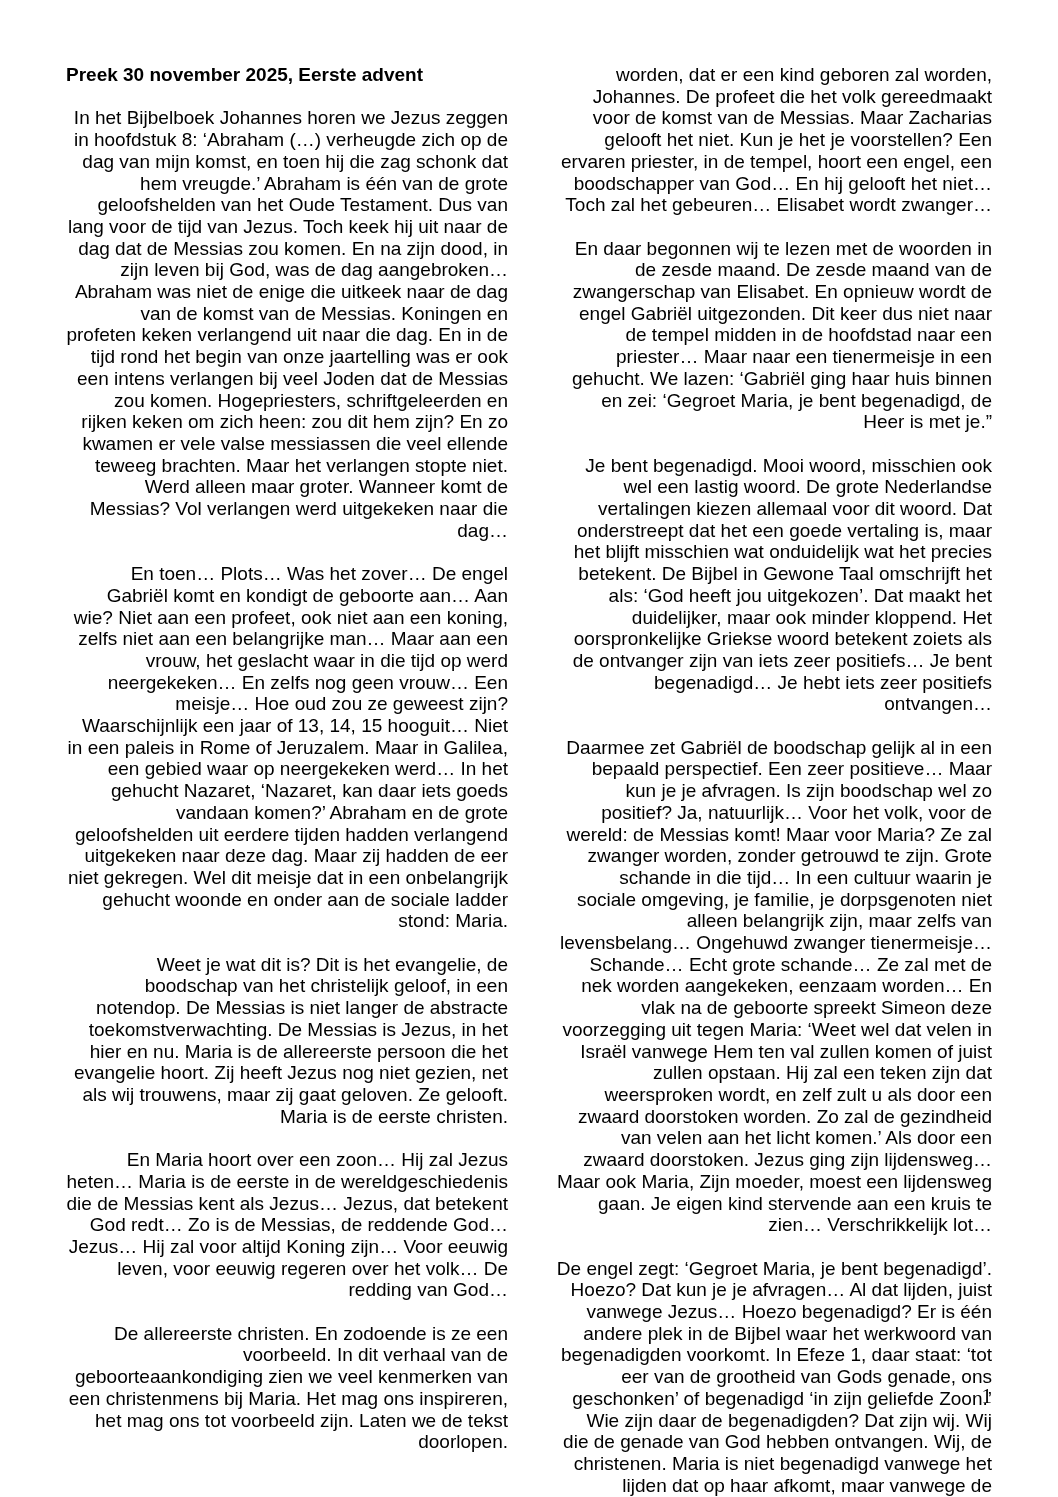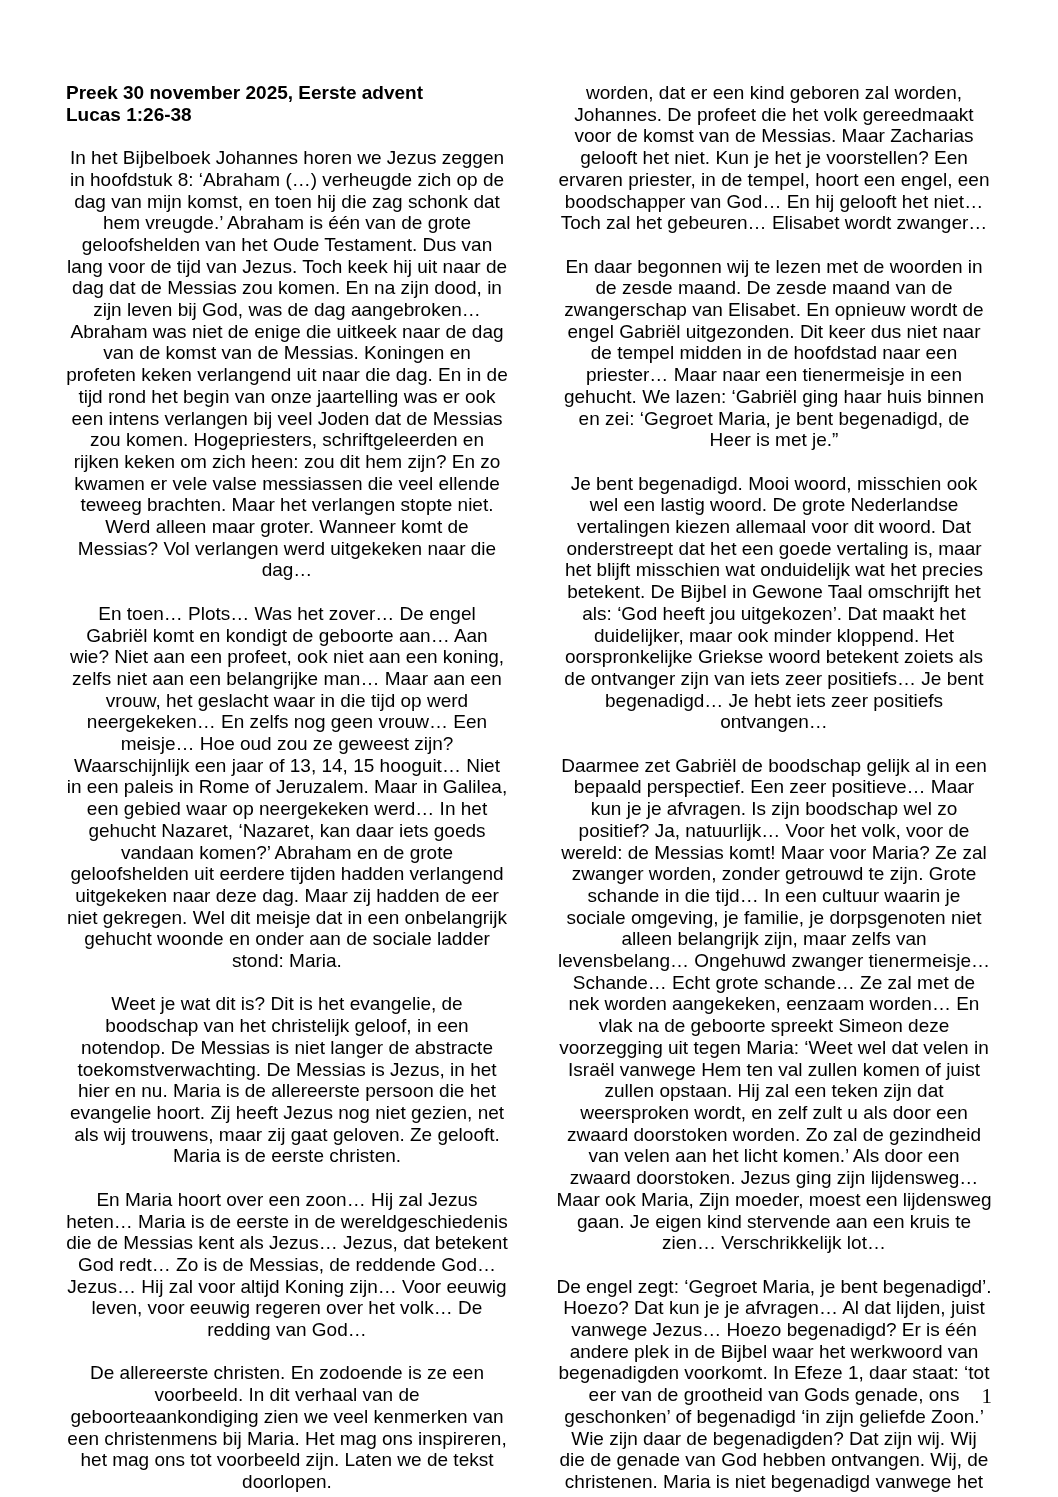--- a/index.html
+++ b/index.html
@@ -7,21 +7,21 @@
     padding: 0;
     background: #ffffff;
   }
   .page {
     position: relative;
     width: 1058px;
     height: 1497px;
     background: #ffffff;
     color: #000000;
     box-sizing: border-box;
-    padding: 82px 66px 0 66px;
+    padding: 64px 66px 0 66px;
     font-family: "Liberation Sans", sans-serif;
     font-size: 19px;
     line-height: 21.7px;
     display: flex;
     gap: 48px;
     overflow: hidden;
   }
   .col {
     box-sizing: border-box;
   }
@@ -34,40 +34,39 @@
   }
   .doc-header {
     font-weight: bold;
     margin: 0 0 21.7px 0;
   }
   .doc-header div {
     margin: 0;
   }
   p.para {
     margin: 0 0 21.7px 0;
-    text-align: center;
+    text-align: right;
   }
   .page-number {
     position: absolute;
     right: 66px;
     bottom: 90px;
     font-family: "Liberation Serif", serif;
     font-size: 21px;
     line-height: 21px;
   }
 </style>
 </head>
 <body>
 
 <div class="page">
 
   <div class="col col-left">
     <div class="doc-header">
       <div>Preek 30 november 2025, Eerste advent</div>
-      <div>Lucas 1:26-38</div>
     </div>
     <p class="para">In het Bijbelboek Johannes horen we Jezus zeggen in hoofdstuk 8: ‘Abraham (…) verheugde zich op de dag van mijn komst, en toen hij die zag schonk dat hem vreugde.’ Abraham is één van de grote geloofshelden van het Oude Testament. Dus van lang voor de tijd van Jezus. Toch keek hij uit naar de dag dat de Messias zou komen. En na zijn dood, in zijn leven bij God, was de dag aangebroken… Abraham was niet de enige die uitkeek naar de dag van de komst van de Messias. Koningen en profeten keken verlangend uit naar die dag. En in de tijd rond het begin van onze jaartelling was er ook een intens verlangen bij veel Joden dat de Messias zou komen. Hogepriesters, schriftgeleerden en rijken keken om zich heen: zou dit hem zijn? En zo kwamen er vele valse messiassen die veel ellende teweeg brachten. Maar het verlangen stopte niet. Werd alleen maar groter. Wanneer komt de Messias? Vol verlangen werd uitgekeken naar die dag…</p>
     <p class="para">En toen… Plots… Was het zover… De engel Gabriël komt en kondigt de geboorte aan… Aan wie? Niet aan een profeet, ook niet aan een koning, zelfs niet aan een belangrijke man… Maar aan een vrouw, het geslacht waar in die tijd op werd neergekeken… En zelfs nog geen vrouw… Een meisje… Hoe oud zou ze geweest zijn? Waarschijnlijk een jaar of 13, 14, 15 hooguit… Niet in een paleis in Rome of Jeruzalem. Maar in Galilea, een gebied waar op neergekeken werd… In het gehucht Nazaret, ‘Nazaret, kan daar iets goeds vandaan komen?’ Abraham en de grote geloofshelden uit eerdere tijden hadden verlangend uitgekeken naar deze dag. Maar zij hadden de eer niet gekregen. Wel dit meisje dat in een onbelangrijk gehucht woonde en onder aan de sociale ladder stond: Maria.</p>
     <p class="para">Weet je wat dit is? Dit is het evangelie, de boodschap van het christelijk geloof, in een notendop. De Messias is niet langer de abstracte toekomstverwachting. De Messias is Jezus, in het hier en nu. Maria is de allereerste persoon die het evangelie hoort. Zij heeft Jezus nog niet gezien, net als wij trouwens, maar zij gaat geloven. Ze gelooft. Maria is de eerste christen.</p>
     <p class="para">En Maria hoort over een zoon… Hij zal Jezus heten… Maria is de eerste in de wereldgeschiedenis die de Messias kent als Jezus… Jezus, dat betekent God redt… Zo is de Messias, de reddende God… Jezus… Hij zal voor altijd Koning zijn… Voor eeuwig leven, voor eeuwig regeren over het volk… De redding van God…</p>
     <p class="para">De allereerste christen. En zodoende is ze een voorbeeld. In dit verhaal van de geboorteaankondiging zien we veel kenmerken van een christenmens bij Maria. Het mag ons inspireren, het mag ons tot voorbeeld zijn. Laten we de tekst doorlopen.</p>
 
   </div>
 
   <div class="col col-right">

